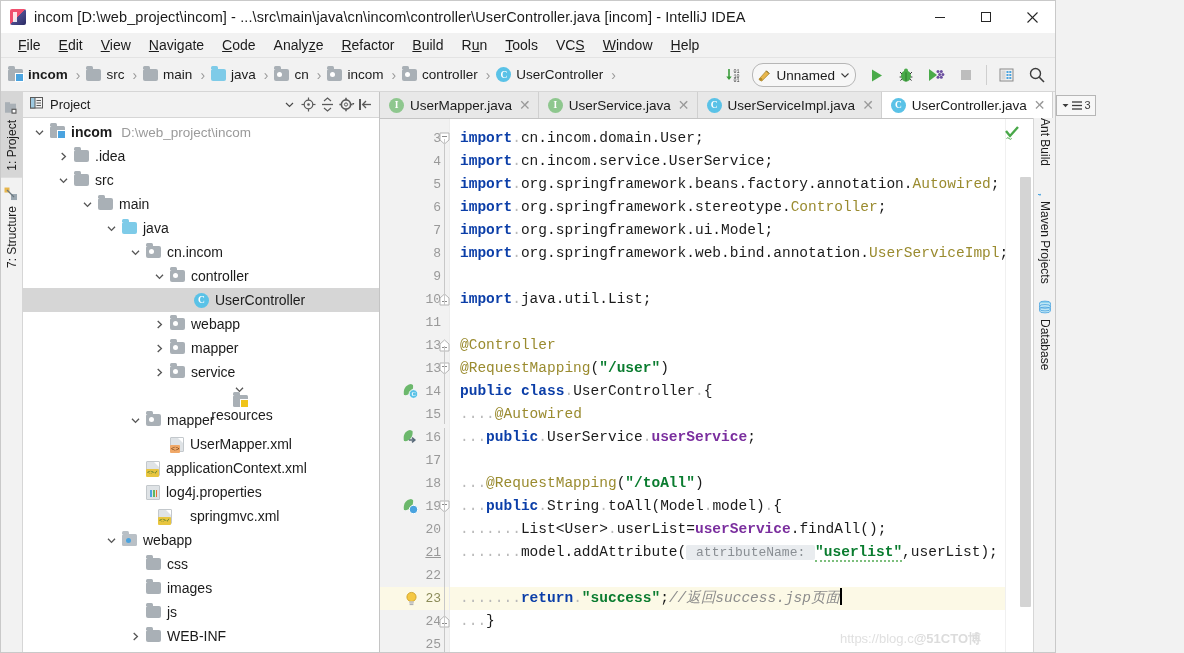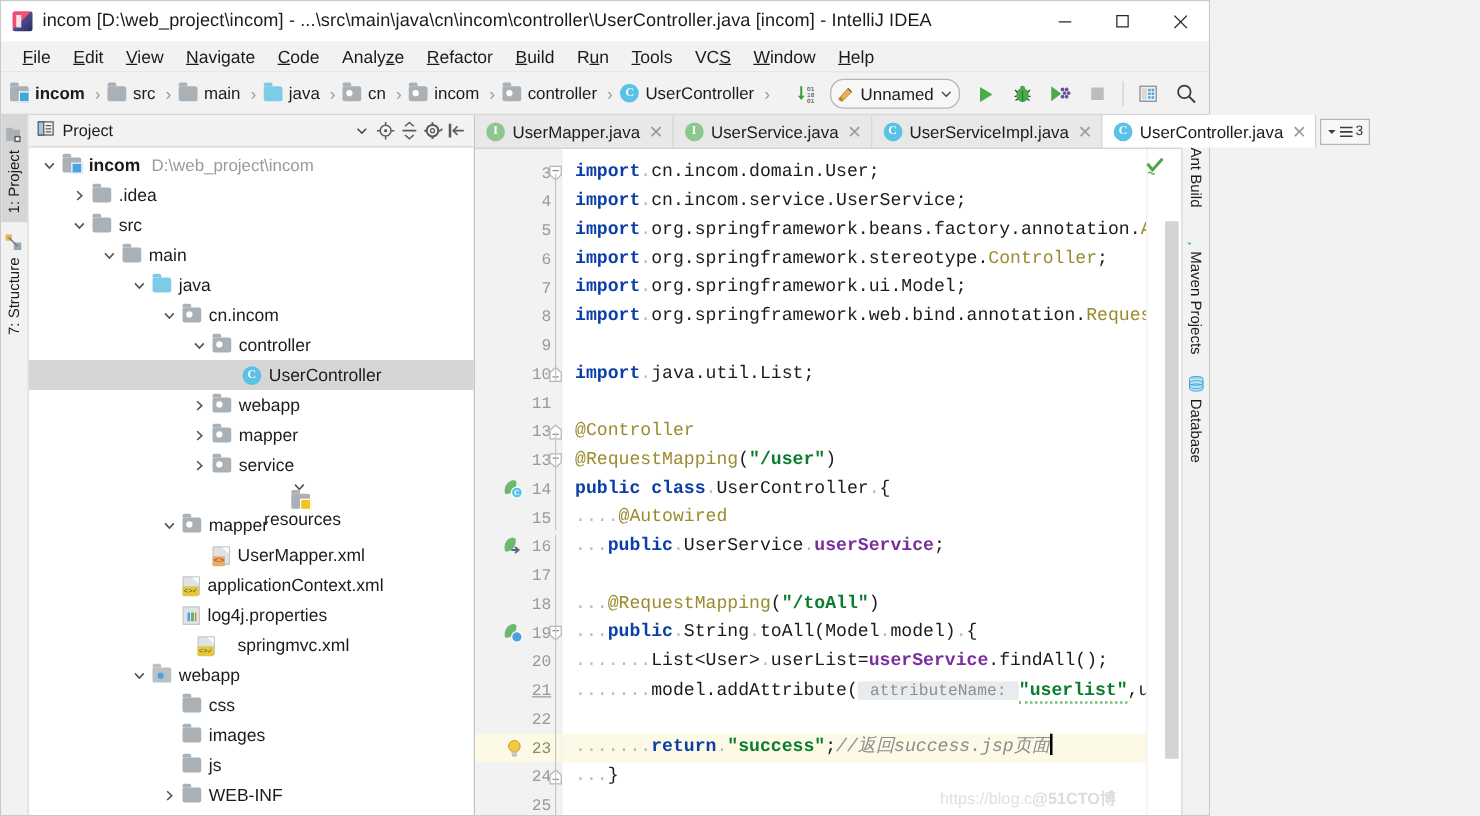--- a/index.html
+++ b/index.html
@@ -7,21 +7,21 @@
     margin: 0; padding: 0;
     width: 1184px; height: 653px;
     overflow: hidden;
     font-family: "Liberation Sans", sans-serif;
     font-size: 13px;
     background: #f2f2f2;
     color: #1a1a1a;
     -webkit-font-smoothing: antialiased;
   }
   #app {
-    width: 968px; height: 653px;
+    width: 1056px; height: 653px;
     position: relative;
     display: flex; flex-direction: column;
     background: #f2f2f2;
     border: 1px solid #c9c9c9;
   }
 
   
   .titlebar {
     height: 32px; min-height: 32px;
     background: #ffffff;
@@ -917,21 +917,21 @@
         <div class="code-area" id="codearea">
             <div class="gline-hl" style="top: 468px;"></div>
           <div class="watermark">
             <span>https://blog.c</span><b>@51CTO博</b>
           </div>
         <div class="code-line" style="top: 8px;"><span class="kw">import</span><span class="dot">.</span>cn.incom.domain.User;</div>
             <div class="code-line" style="top: 31px;"><span class="kw">import</span><span class="dot">.</span>cn.incom.service.UserService;</div>
             <div class="code-line" style="top: 54px;"><span class="kw">import</span><span class="dot">.</span>org.springframework.beans.factory.annotation.<span class="ann">Autowired</span>;</div>
             <div class="code-line" style="top: 77px;"><span class="kw">import</span><span class="dot">.</span>org.springframework.stereotype.<span class="ann">Controller</span>;</div>
             <div class="code-line" style="top: 100px;"><span class="kw">import</span><span class="dot">.</span>org.springframework.ui.Model;</div>
-            <div class="code-line" style="top: 123px;"><span class="kw">import</span><span class="dot">.</span>org.springframework.web.bind.annotation.<span class="ann">RequestMapping</span>;</div>
+            <div class="code-line" style="top: 123px;"><span class="kw">import</span><span class="dot">.</span>org.springframework.web.bind.annotation.<span class="ann">UserServiceImpl</span>;</div>
             <div class="code-line" style="top: 146px;"></div>
             <div class="code-line" style="top: 169px;"><span class="kw">import</span><span class="dot">.</span>java.util.List;</div>
             <div class="code-line" style="top: 192px;"></div>
             <div class="code-line" style="top: 215px;"><span class="ann">@Controller</span></div>
             <div class="code-line" style="top: 238px;"><span class="ann">@RequestMapping</span>(<span class="str">"/user"</span>)</div>
             <div class="code-line" style="top: 261px;"><span class="kw">public class</span><span class="dot">.</span>UserController<span class="dot">.</span>{</div>
             <div class="code-line" style="top: 284px;"><span class="dot">....</span><span class="ann">@Autowired</span></div>
             <div class="code-line" style="top: 307px;"><span class="dot">...</span><span class="kw">public</span><span class="dot">.</span>UserService<span class="dot">.</span><span class="field">userService</span>;</div>
             <div class="code-line" style="top: 330px;"></div>
             <div class="code-line" style="top: 353px;"><span class="dot">...</span><span class="ann">@RequestMapping</span>(<span class="str">"/toAll"</span>)</div>

